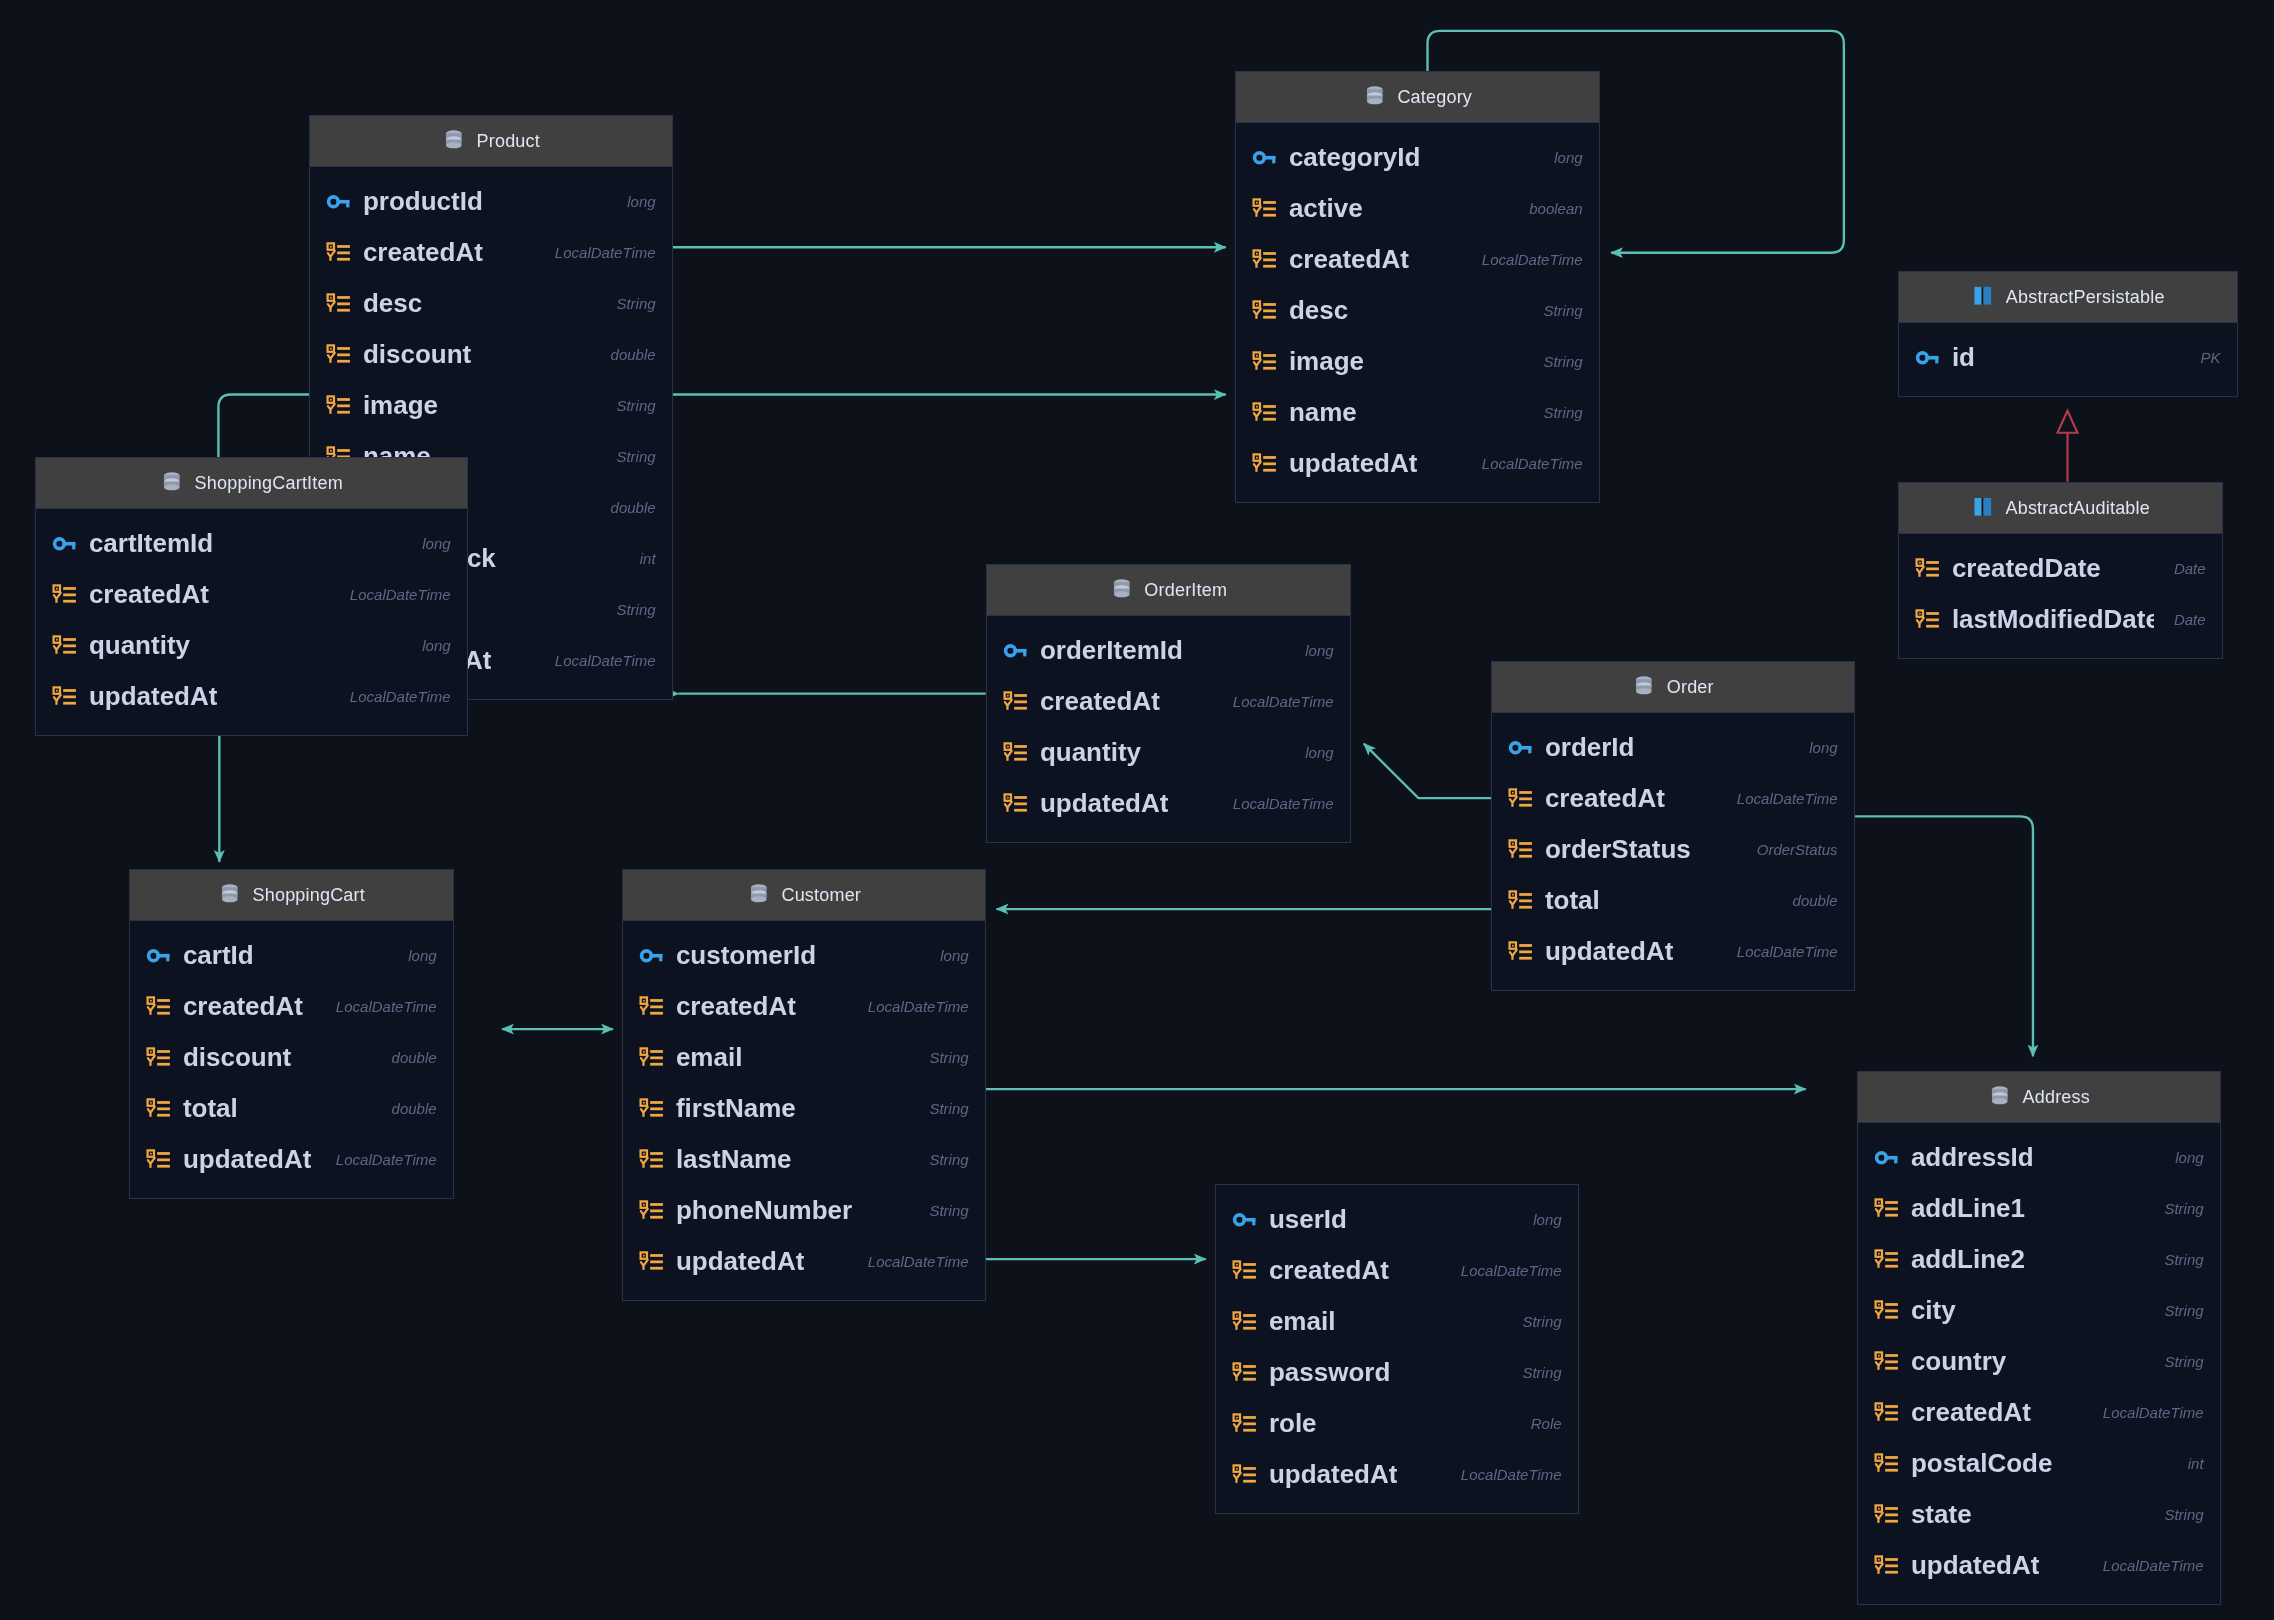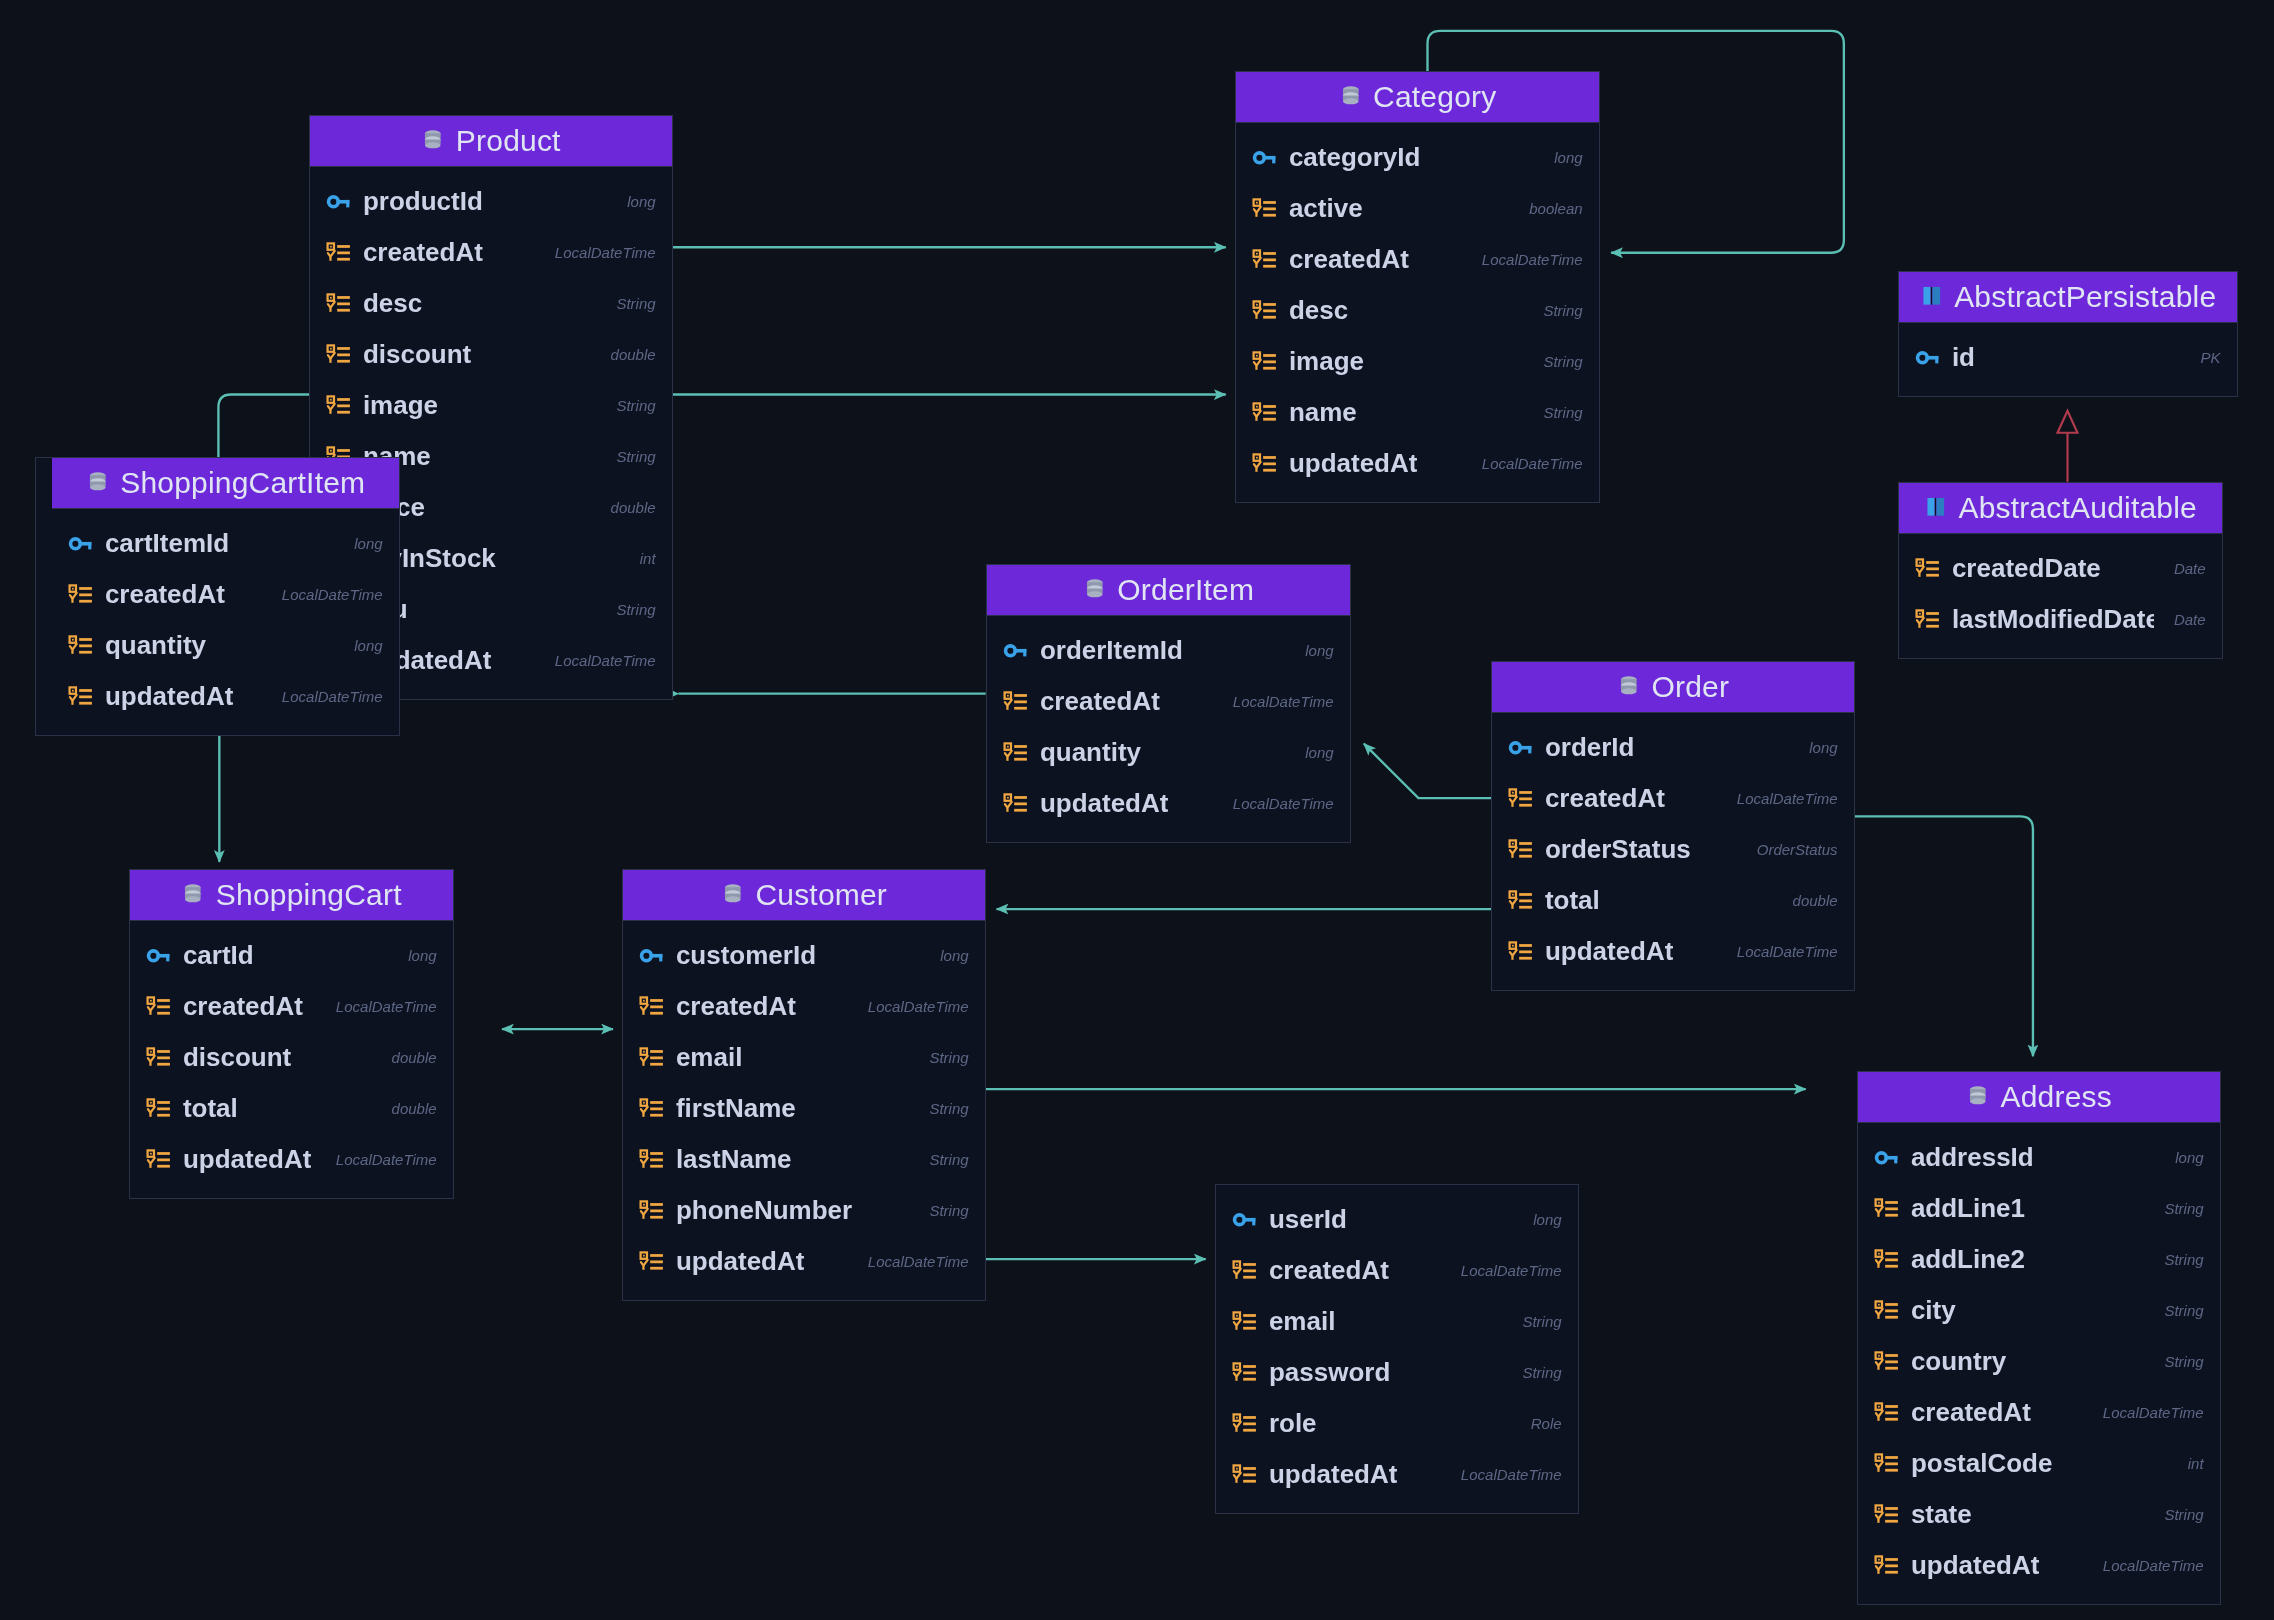--- a/index.html
+++ b/index.html
@@ -28,28 +28,28 @@
     position: absolute;
     box-sizing: border-box;
     border: 1.5px solid #2b3147;
     background: #0d1220;
     z-index: 3;
     overflow: hidden;
   }
   .entity-header {
     box-sizing: border-box;
     height: 51px;
-    background: #6d28d9;
+    background: #404040;
     border-bottom: 1.5px solid #2b3147;
     display: flex;
     align-items: center;
     justify-content: center;
     gap: 9px;
     color: #dfe5f2;
-    font-size: 30px;
+    font-size: 18px;
     letter-spacing: 0.2px;
     white-space: nowrap;
   }
   .entity-body {
     padding: 9px 0 12.7px 0;
   }
   .field {
     box-sizing: border-box;
     height: 51px;
     display: flex;
@@ -476,21 +476,21 @@
                 <rect x="10.5" y="16.8" width="12" height="2.6" fill="#f0a742"></rect>
                 <path d="M1.8 12.4 L4.2 15.6 L8.2 10.2" fill="none" stroke="#f0a742" stroke-width="2.1" stroke-linecap="round" stroke-linejoin="round"></path>
                 <path d="M4.2 15.6 L4.2 19.6" fill="none" stroke="#f0a742" stroke-width="2.1"></path>
               </svg>
             </span>
             <span class="field-name">lastModifiedDate</span>
             <span class="field-type">Date</span>
           </div>
         </div>
       </div>
-      <div class="entity" style="left: 35px; top: 457px; width: 365px; padding-left: 16px;">
+      <div class="entity" style="left: 35px; top: 457px; width: 433px;">
         <div class="entity-header">
           <span class="ico">
             <svg viewBox="0 0 24 24" width="23.6" height="23.6">
               <ellipse cx="12" cy="5.4" rx="8" ry="3.1" fill="#a8b1c2"></ellipse>
               <path d="M4 5.4 v4.2 a8 3.1 0 0 0 16 0 v-4.2" fill="#8e99ad"></path>
               <ellipse cx="12" cy="11.6" rx="8" ry="3.1" fill="#c2cad8"></ellipse>
               <path d="M4 11.6 v4.2 a8 3.1 0 0 0 16 0 v-4.2" fill="#8e99ad"></path>
               <ellipse cx="12" cy="17.6" rx="8" ry="3.1" fill="#a8b1c2"></ellipse>
             </svg>
           </span>

